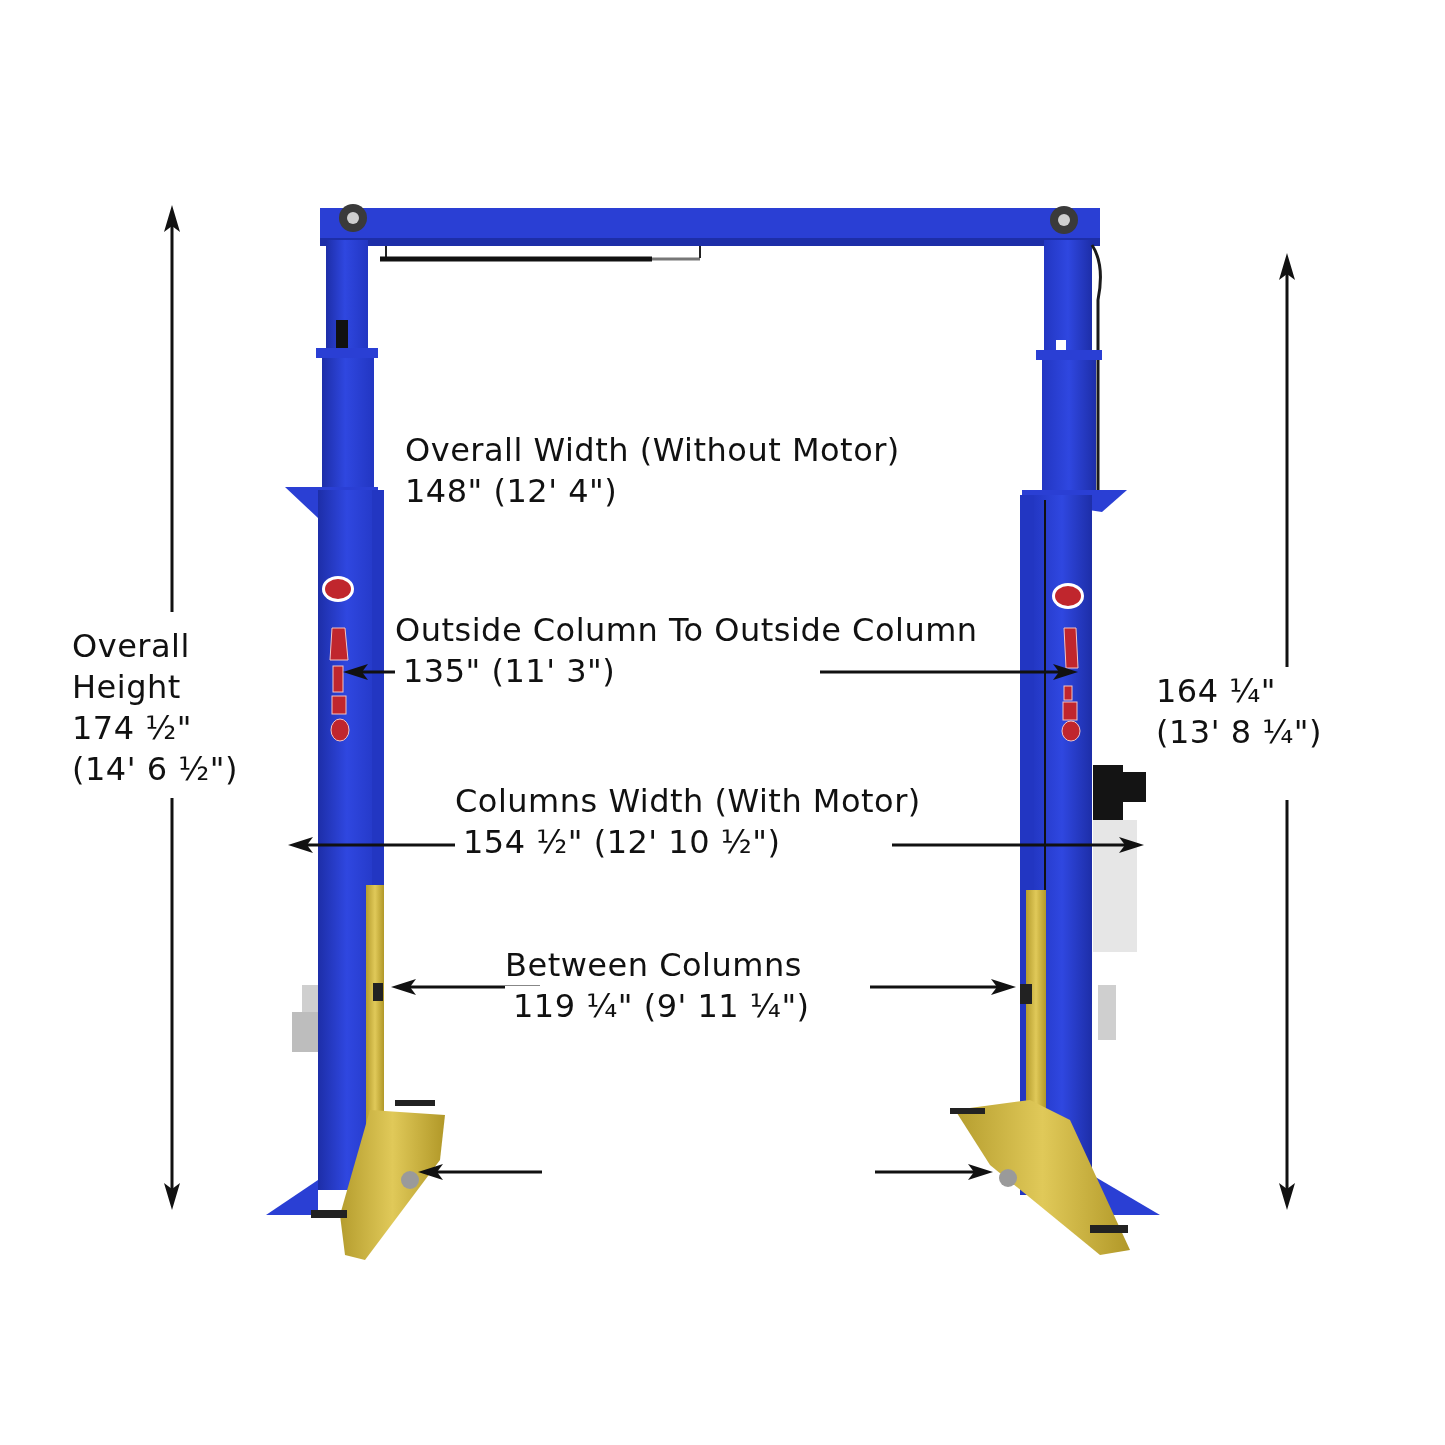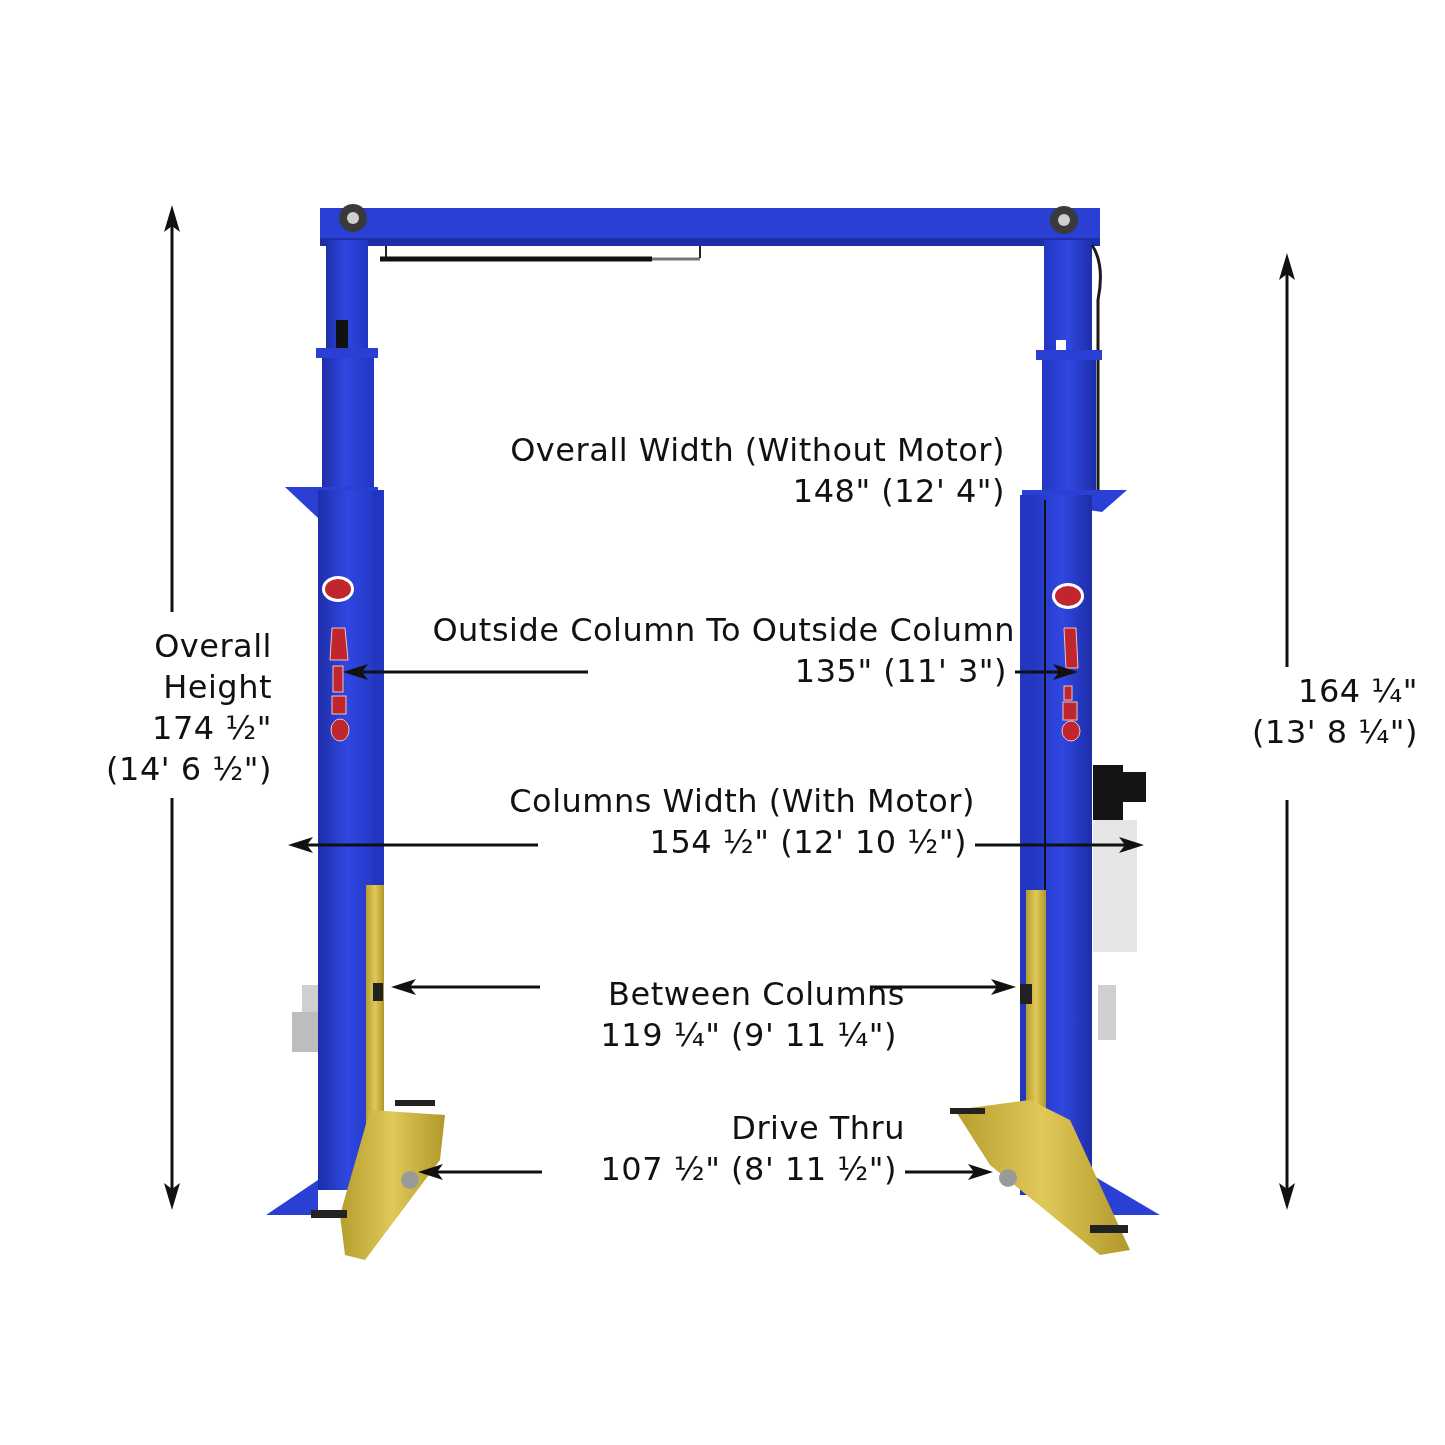--- a/index.html
+++ b/index.html
@@ -1,20 +1,20 @@
 <!DOCTYPE html>
 <html><head>
   <meta charset="utf-8">
   <style>
     html, body { margin:0; padding:0; background:#ffffff; }
     body { width:1445px; height:1445px; position:relative; overflow:hidden;
            font-family:"DejaVu Sans", "Liberation Sans", sans-serif; }
     .canvas { position:absolute; left:0; top:0; width:1445px; height:1445px; }
     svg.art { position:absolute; left:0; top:0; }
-    .lbl { position:absolute; color:#111; text-align:right; white-space:nowrap;
+    .lbl { position:absolute; color:#111; text-align:left; white-space:nowrap;
            font-size:32px; line-height:41px; letter-spacing:0.5px; }
     .lbl .line { display:block; }
   </style>
 </head>
 <body>
 
 <div class="canvas">
 
   <svg class="art" width="1445" height="1445" viewBox="0 0 1445 1445">
     <defs>
@@ -183,23 +183,19 @@
   <div class="lbl" style="left:395px; top:610px; width:620px;">
     <span class="line">Outside Column To Outside Column</span>
     <span class="line" style="background:#fff; display:inline-block; padding:0 8px;">135" (11' 3")</span>
   </div>
 
   <div class="lbl" style="left:455px; top:781px; width:520px;">
     <span class="line">Columns Width (With Motor)</span>
     <span class="line" style="background:#fff; display:inline-block; padding:0 8px;">154 ½" (12' 10 ½")</span>
   </div>
 
-  <div class="lbl" style="left:505px; top:974px; width:400px;">
+  <div class="lbl" style="left:505px; top:945px; width:400px;">
     <span class="line">Between Columns</span>
     <span class="line" style="background:#fff; display:inline-block; padding:0 8px;">119 ¼" (9' 11 ¼")</span>
   </div>
 
-  <div class="lbl" style="left:505px; top:1108px; width:400px;">
-    <span class="line">Drive Thru</span>
-    <span class="line" style="background:#fff; display:inline-block; padding:0 8px;">107 ½" (8' 11 ½")</span>
-  </div>
 
 </div>
 
 </body></html>

